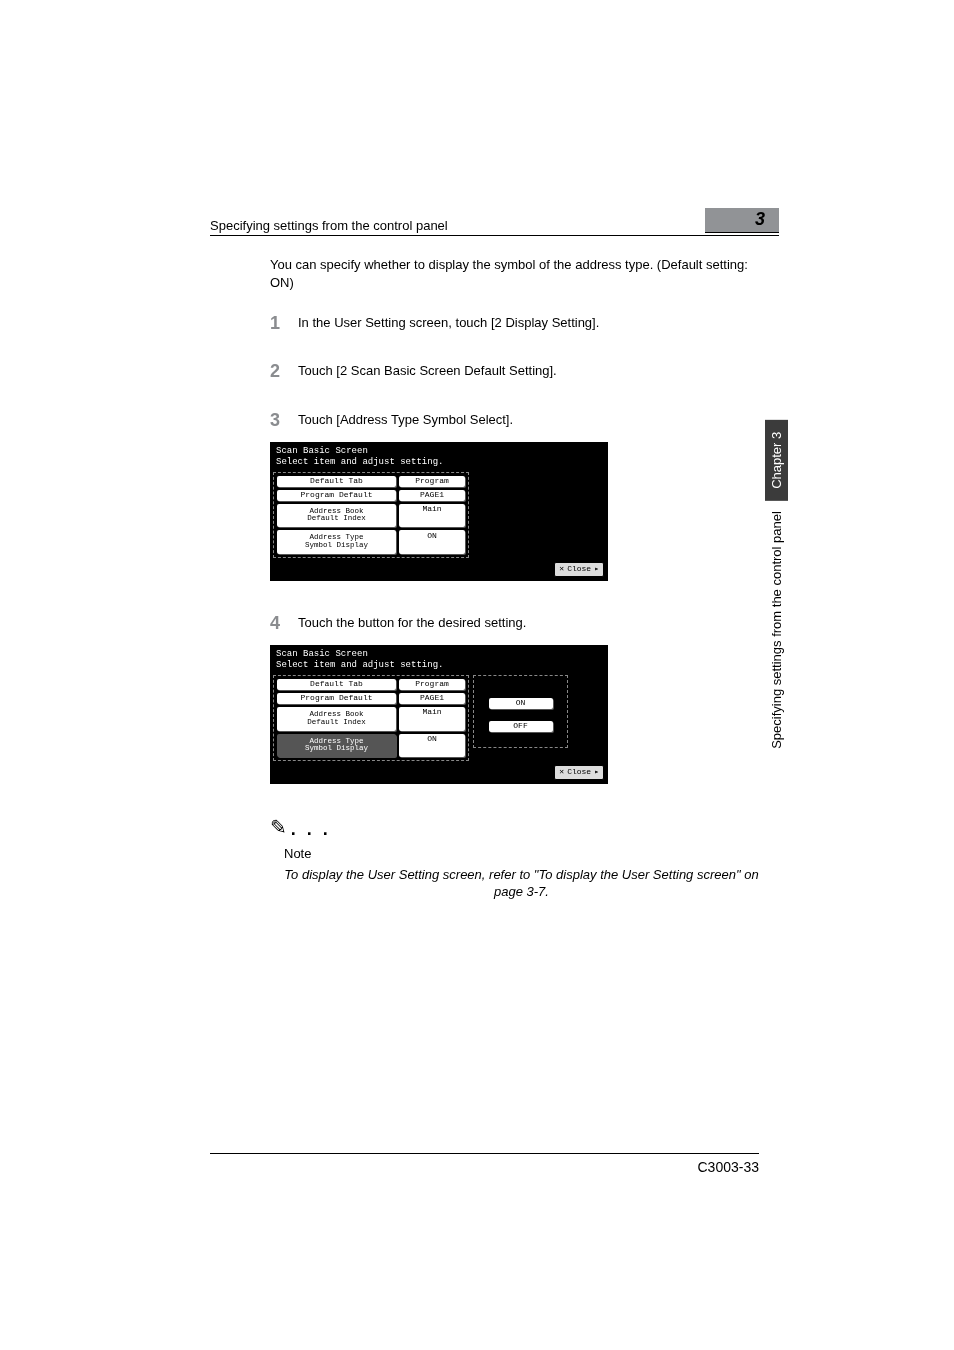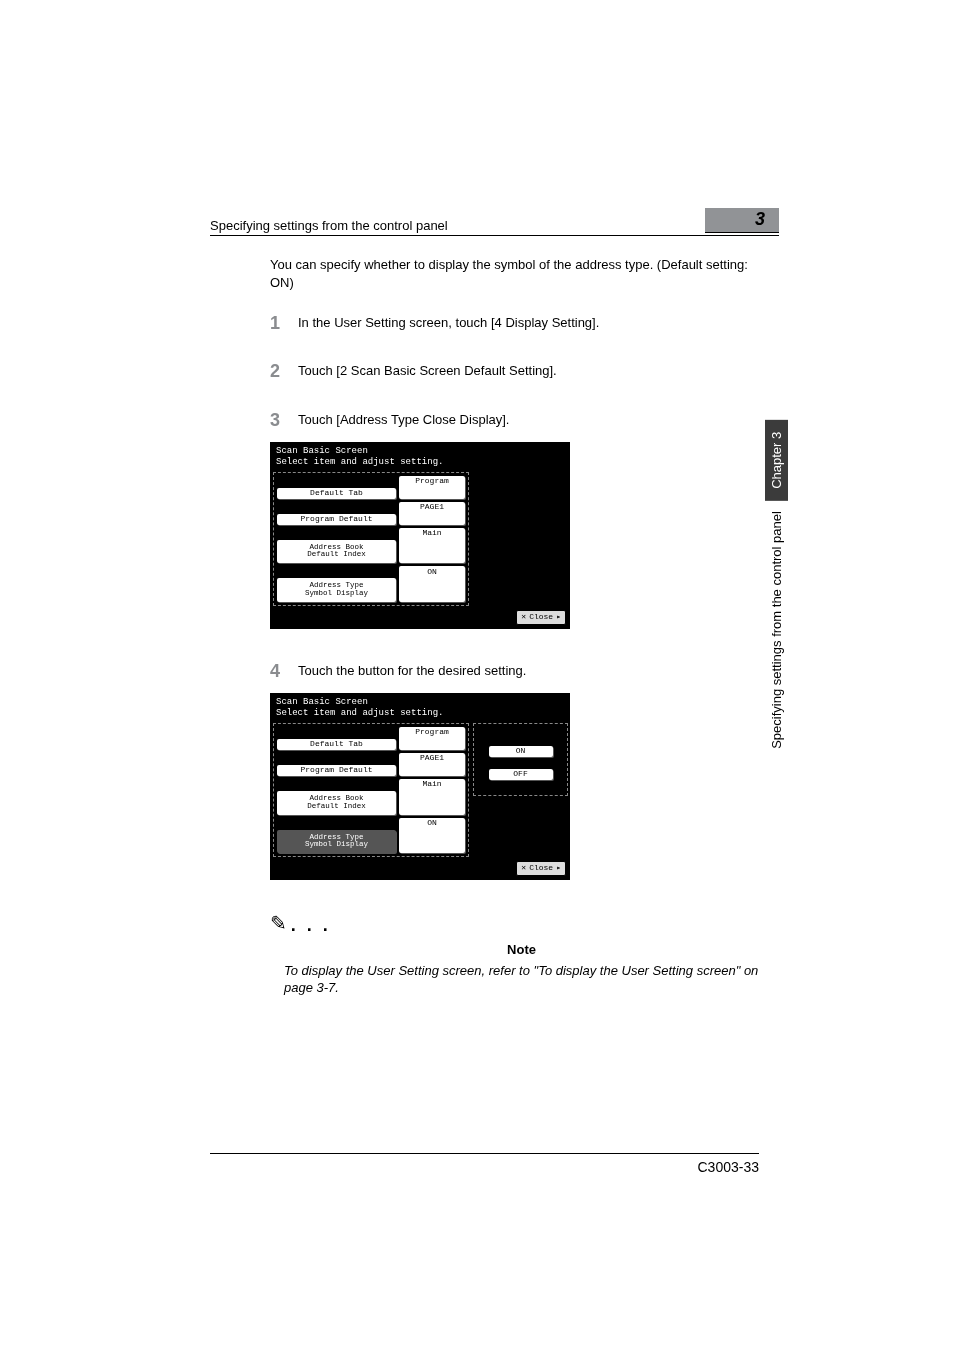--- a/index.html
+++ b/index.html
@@ -67,21 +67,21 @@
     font-size: 18px;
     font-weight: bold;
     color: #8a8c8f;
     flex-shrink: 0;
   }
   .step-text {
     padding-top: 3px;
   }
   .screenshot {
     background: #000;
-    width: 300px;
+    width: 338px;
     margin: 6px 0 30px 0;
     font-family: "Courier New", monospace;
     color: #fff;
     font-size: 9px;
     padding-bottom: 4px;
   }
   .scr-header {
     padding: 4px 6px 2px 6px;
     line-height: 1.2;
   }
@@ -107,21 +107,21 @@
   .scr-btn {
     background: #fff;
     color: #000;
     text-align: center;
     border-radius: 2px;
     padding: 1.5px 2px;
     line-height: 1.0;
     font-size: 8px;
     box-shadow: 1px 1px 0 #555;
   }
-  .scr-btn.wide { flex: 1; margin-top: 12px; }
+  .scr-btn.wide { flex: 1; }
   .scr-btn.narrow { width: 62px; flex-shrink: 0; }
   .scr-btn.twoline { padding: 4px 2px; font-size: 7.5px; line-height: 1.05;}
   .scr-footer {
     display: flex;
     justify-content: flex-end;
     padding: 2px 4px 0 0;
   }
   .scr-close {
     background:#ddd;
     border:1px solid #000;
@@ -147,28 +147,28 @@
   }
   .note-hand {
     font-size: 20px;
   }
   .ellipsis {
     font-size: 18px;
     font-weight: bold;
     letter-spacing: 3px;
   }
   .note-label {
-    font-weight: bold;
+    font-weight: normal;
     margin: 4px 0 3px 14px;
-    text-align: center;
   }
   .note-text {
     font-style: italic;
     margin-left: 14px;
     line-height: 1.35;
+    text-align: center;
   }
   .side-tab {
     position: absolute;
     right: 166px;
     top: 420px;
     writing-mode: vertical-rl;
     transform: rotate(180deg);
     display: flex;
     gap: 6px;
     font-size: 13px;
@@ -215,31 +215,31 @@
   <div class="side-tab">
     <span class="tab-title">Specifying settings from the control panel</span>
     <span class="tab-chapter">Chapter 3</span>
   </div>
 
   <div class="content">
     <div class="para">You can specify whether to display the symbol of the address type. (Default setting: ON)</div>
 
     <div class="step">
       <div class="step-num">1</div>
-      <div class="step-text">In the User Setting screen, touch [4 Display Setting].</div>
+      <div class="step-text">In the User Setting screen, touch [2 Display Setting].</div>
     </div>
 
     <div class="step">
       <div class="step-num">2</div>
       <div class="step-text">Touch [2 Scan Basic Screen Default Setting].</div>
     </div>
 
     <div class="step" style="margin-bottom:10px;">
       <div class="step-num">3</div>
-      <div class="step-text">Touch [Address Type Close Display].</div>
+      <div class="step-text">Touch [Address Type Symbol Select].</div>
     </div>
 
     <div class="screenshot">
       <div class="scr-header">
         <div>Scan Basic Screen</div>
         <div>Select item and adjust setting.</div>
       </div>
       <div class="scr-body">
         <div class="scr-left">
           <div class="scr-row">

